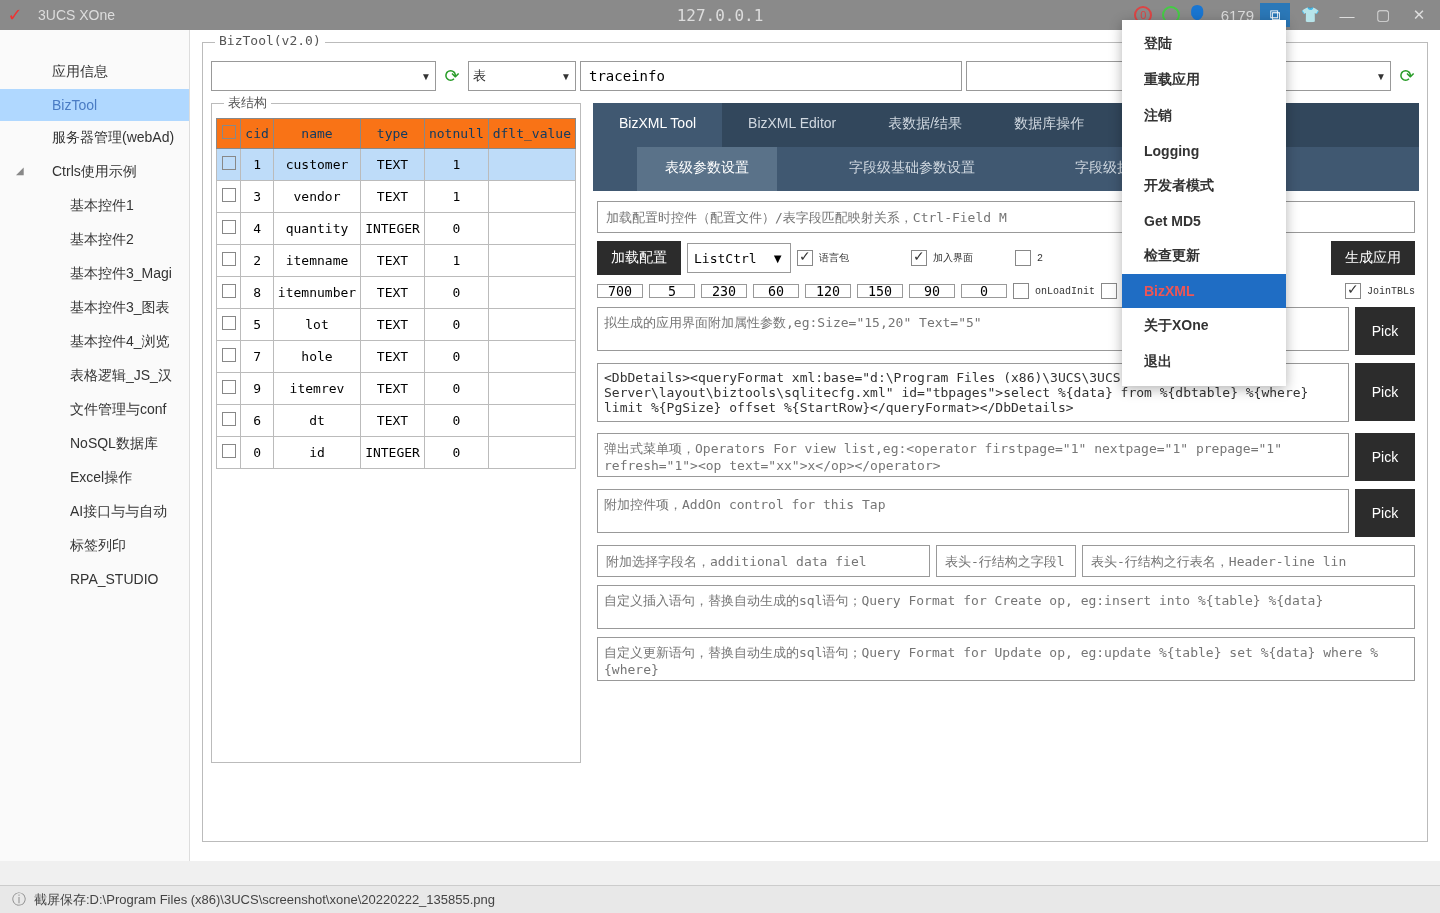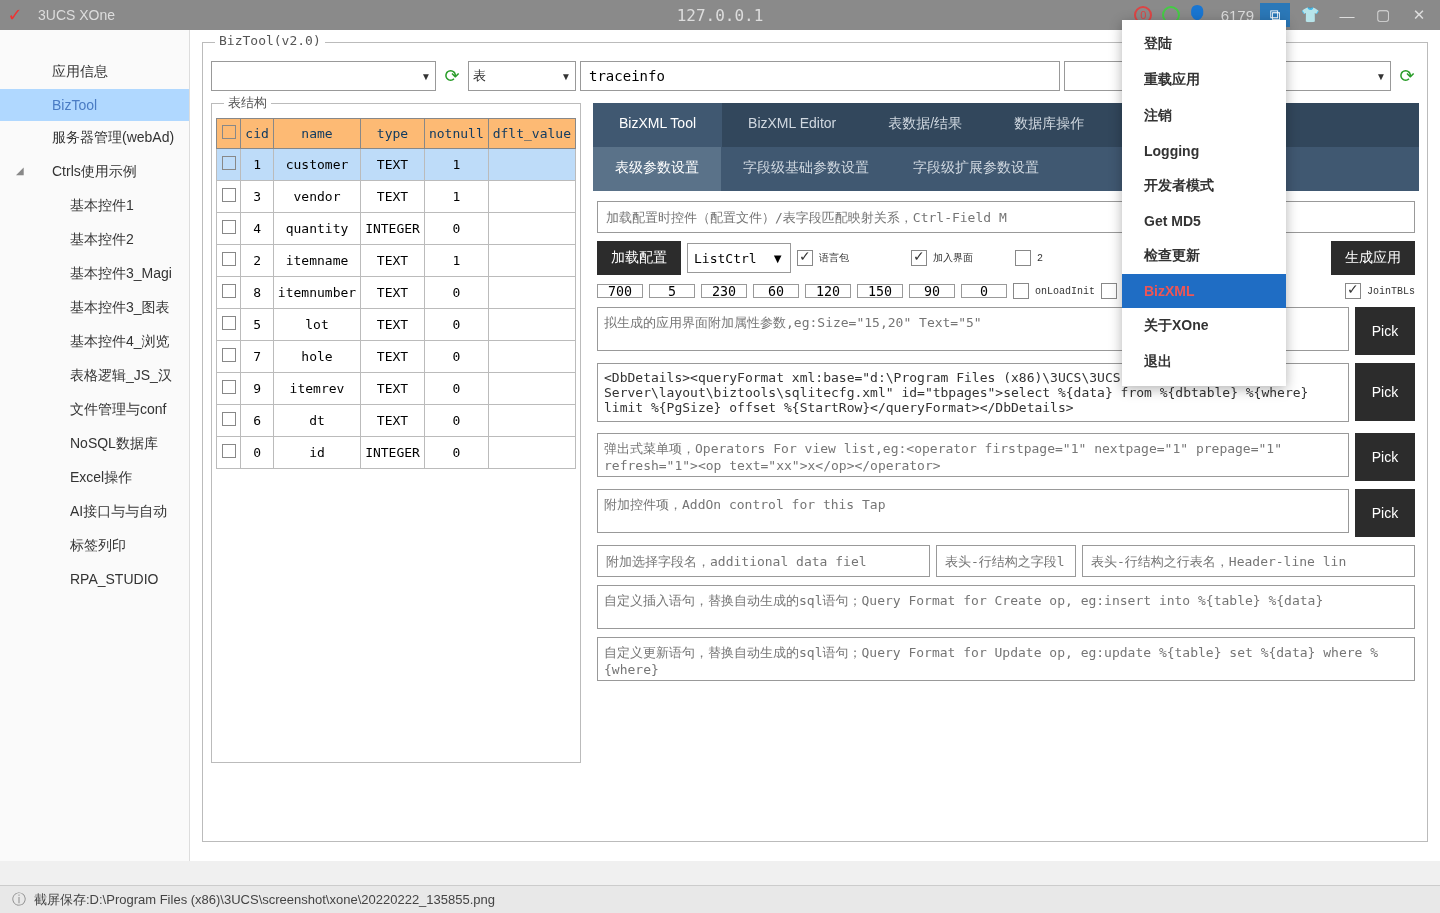--- a/index.html
+++ b/index.html
@@ -40,31 +40,31 @@
 .refresh-btn { width: 24px; height: 24px; display: inline-flex; align-items: center; justify-content: center; color: #2a9d2a; font-size: 18px; cursor: pointer; }
 .textinput { height: 30px; border: 1px solid #999; padding: 0 8px; font-family: monospace; font-size: 14px; flex: 1; }
 
 .content-split { display: flex; gap: 12px; height: 720px; }
 
 .left-panel { width: 370px; }
 .table-fieldset { border: 1px solid #bbb; padding: 14px 4px 4px; position: relative; height: 660px; }
 .table-fieldset-title { position: absolute; top: -10px; left: 12px; background: #fff; padding: 0 4px; color: #555; font-family: monospace; }
 
 .data-table { width: 100%; border-collapse: collapse; font-size: 13px; }
-.data-table th { background: #fdba74; border: 1px solid #888; padding: 6px 4px; font-weight: normal; color: #113b61; font-family: monospace; }
+.data-table th { background: #f97316; border: 1px solid #888; padding: 6px 4px; font-weight: normal; color: #113b61; font-family: monospace; }
 .data-table td { border: 1px solid #bbb; padding: 7px 4px; text-align: center; font-family: monospace; }
 .data-table tr.sel td { background: #bedcf9; }
 .chk { width: 14px; height: 14px; border: 1px solid #888; display: inline-block; }
 
 .right-panel { flex: 1; display: flex; flex-direction: column; }
 .tab-bar { display: flex; background: #32475c; height: 44px; }
 .tab { padding: 12px 26px; color: #d0d8e0; font-size: 14px; cursor: pointer; white-space: nowrap; }
 .tab.active { background: #405871; color: #fff; }
 .sub-tab-bar { display: flex; background: #405871; height: 44px; margin-top: 0px; }
-.sub-tab { padding: 12px 22px; color: #d0d8e0; font-size: 14px; cursor: pointer; white-space: nowrap; }
+.sub-tab { padding: 12px 28px; color: #d0d8e0; font-size: 14px; cursor: pointer; white-space: nowrap; margin-left: 44px; }
 .sub-tab.active { background: #5a7289; color: #fff; }
 
 .form-area { padding: 10px 4px; flex: 1; }
 .form-row { display: flex; gap: 6px; margin-bottom: 8px; align-items: center; }
 .big-input { height: 32px; border: 1px solid #999; padding: 0 8px; font-family: monospace; font-size: 13px; color: #0f766e; }
 .dark-btn { background: #2c2c2c; color: #fff; border: none; height: 34px; padding: 0 14px; font-size: 14px; cursor: pointer; }
 .combo2 { height: 30px; border: 1px solid #999; display: inline-flex; align-items: center; padding: 0 6px; width: 104px; }
 .combo2 .label { flex: 1; font-family: monospace; }
 .small-input { width: 46px; height: 14px; border: 1px solid #999; text-align: center; font-family: monospace; }
 .cb { width: 16px; height: 16px; border: 1px solid #888; display: inline-block; vertical-align: middle; position: relative; }
@@ -128,21 +128,21 @@
       <div class="toprow">
         <div class="combo c1">
             <span class="label"></span>
             <span class="arrow">▼</span>
           </div>
         <span class="refresh-btn">⟳</span>
         <div class="combo c2">
             <span class="label">表</span>
             <span class="arrow">▼</span>
           </div>
-        <input class="textinput" style="width: 480px; flex: 0 0 auto;" value="traceinfo">
+        <input class="textinput" style="width: 382px; flex: 0 0 auto;" value="traceinfo">
         <div class="combo" style="flex:1">
             <span class="label"></span>
             <span class="arrow">▼</span>
           </div>
         <span class="refresh-btn">⟳</span>
       </div>
 
       <div class="content-split">
         <div class="left-panel">
           <div class="table-fieldset">

